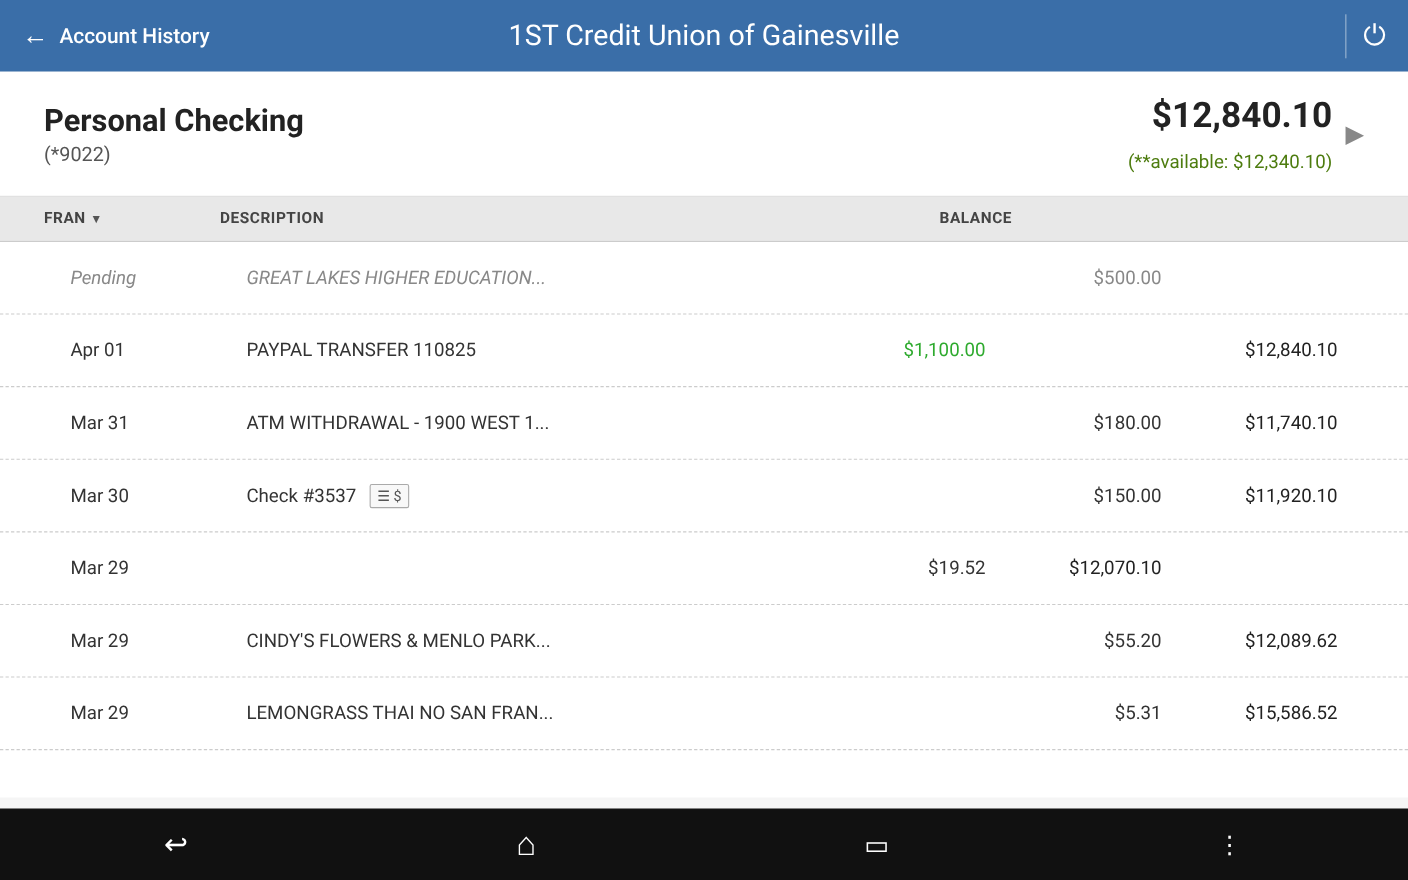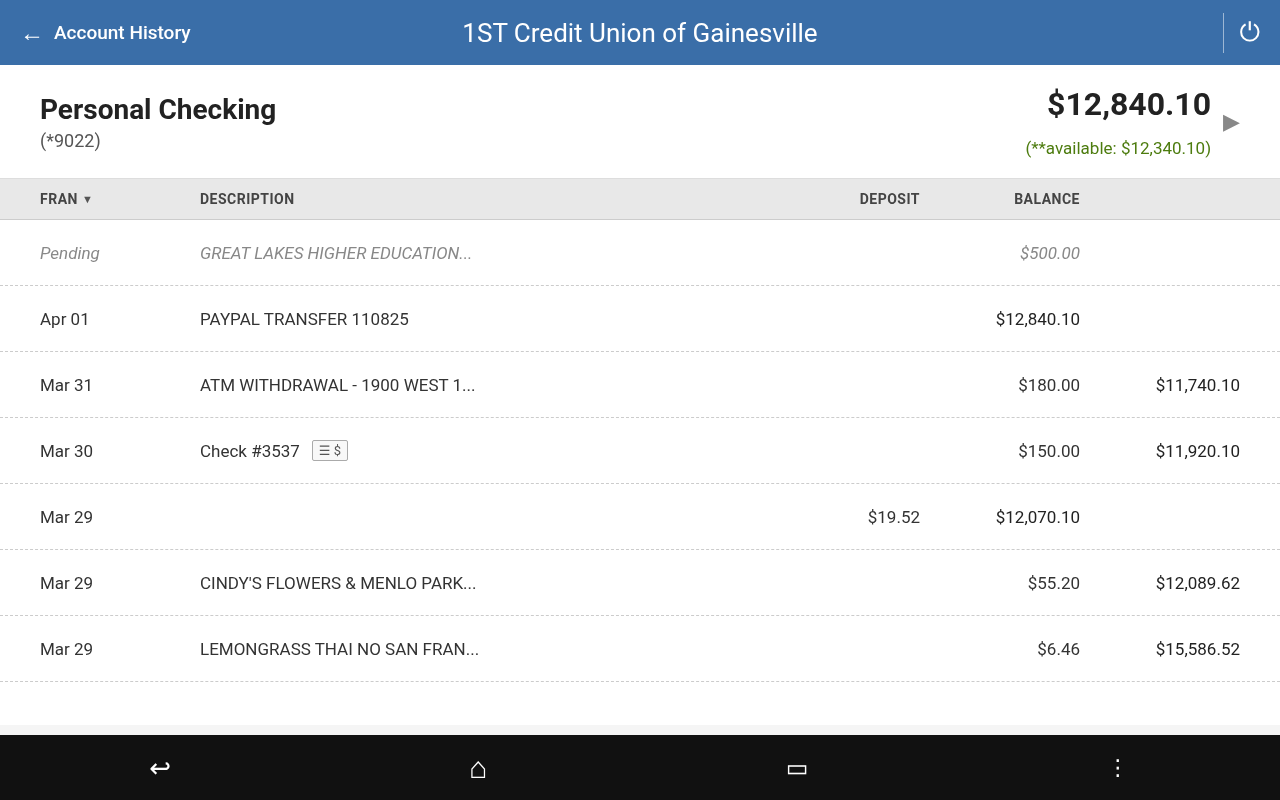--- a/index.html
+++ b/index.html
@@ -138,21 +138,21 @@
     
     #table-body {
       background: white;
       overflow-y: auto;
       height: calc(800px - 65px - 115px - 50px - 65px);
     }
 
     .table-row {
       display: grid;
       grid-template-columns: 160px 1fr 160px 160px 160px;
-      padding: 0 40px;
+      padding: 0 64px;
       border-bottom: 1px dashed #ccc;
       min-height: 66px;
       align-items: center;
     }
     .table-row:last-child {
       border-bottom: 1px dashed #ccc;
     }
     .td {
       font-size: 17px;
       color: #333;
@@ -188,21 +188,20 @@
       font-style: italic;
       font-size: 17px;
     }
     .td-withdrawal {
       text-align: right;
       color: #333;
       font-size: 17px;
     }
     .td-withdrawal.pending-wd {
       color: #888;
-      font-style: italic;
     }
     .td-balance {
       text-align: right;
       color: #222;
       font-size: 17px;
       font-weight: 400;
     }
 
     
     .check-icon {
@@ -268,35 +267,35 @@
     <span class="chevron-right">▶</span>
   </div>
 </div>
 
 <div id="table-header">
   <div class="th th-date">
     <span>FRAN</span>
     <span class="sort-icon">▼</span>
   </div>
   <div class="th">DESCRIPTION</div>
-  <div class="th th-right">DEPOSIT</div>
   <div class="th th-right">BALANCE</div>
 </div>
 
 <div id="table-body">
 <div class="table-row">
       <div class="td td-date pending">Pending</div>
       <div class="td td-desc pending-desc">GREAT LAKES HIGHER EDUCATION...</div>
       <div class="td td-deposit-gray"></div>
       <div class="td td-withdrawal pending-wd">$500.00</div>
       <div class="td td-balance"></div>
     </div>
     <div class="table-row">
       <div class="td td-date">Apr 01</div>
       <div class="td td-desc">PAYPAL TRANSFER 110825</div>
+      <div class="td td-deposit-green">$1,100.00</div>
       <div class="td td-withdrawal"></div>
       <div class="td td-balance">$12,840.10</div>
     </div>
     <div class="table-row">
       <div class="td td-date">Mar 31</div>
       <div class="td td-desc">ATM WITHDRAWAL - 1900 WEST 1...</div>
       <div class="td td-deposit-gray"></div>
       <div class="td td-withdrawal">$180.00</div>
       <div class="td td-balance">$11,740.10</div>
     </div>
@@ -317,21 +316,21 @@
       <div class="td td-date">Mar 29</div>
       <div class="td td-desc">CINDY'S FLOWERS &amp; MENLO PARK...</div>
       <div class="td td-deposit-gray"></div>
       <div class="td td-withdrawal">$55.20</div>
       <div class="td td-balance">$12,089.62</div>
     </div>
     <div class="table-row">
       <div class="td td-date">Mar 29</div>
       <div class="td td-desc">LEMONGRASS THAI NO SAN FRAN...</div>
       <div class="td td-deposit-gray"></div>
-      <div class="td td-withdrawal">$6.46</div>
+      <div class="td td-withdrawal">$5.31</div>
       <div class="td td-balance">$15,586.52</div>
     </div>
   </div>
 
 <div id="bottom-nav">
   <span class="nav-icon">↩</span>
   <span class="nav-icon" style="font-size:30px;">⌂</span>
   <span class="nav-icon" style="font-size:24px;">▭</span>
   <span class="nav-icon nav-dots">⋮</span>
 </div>

